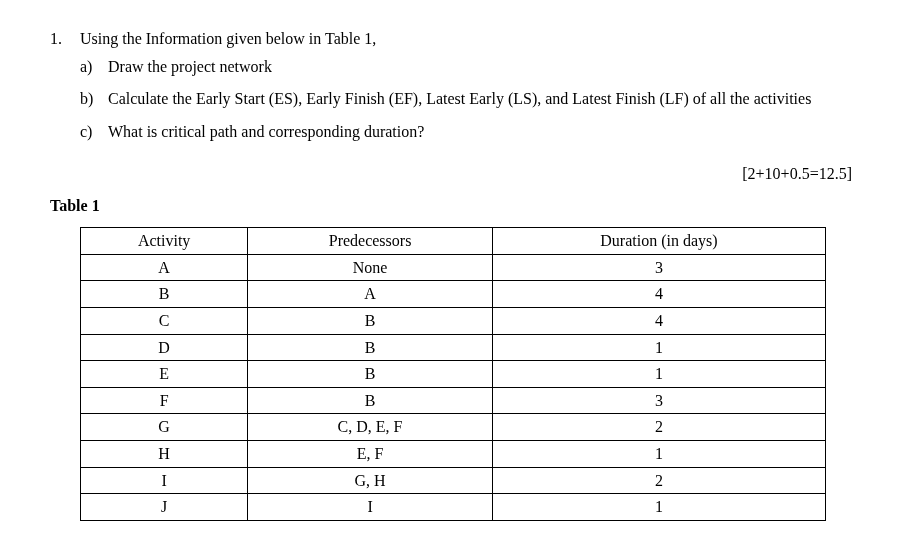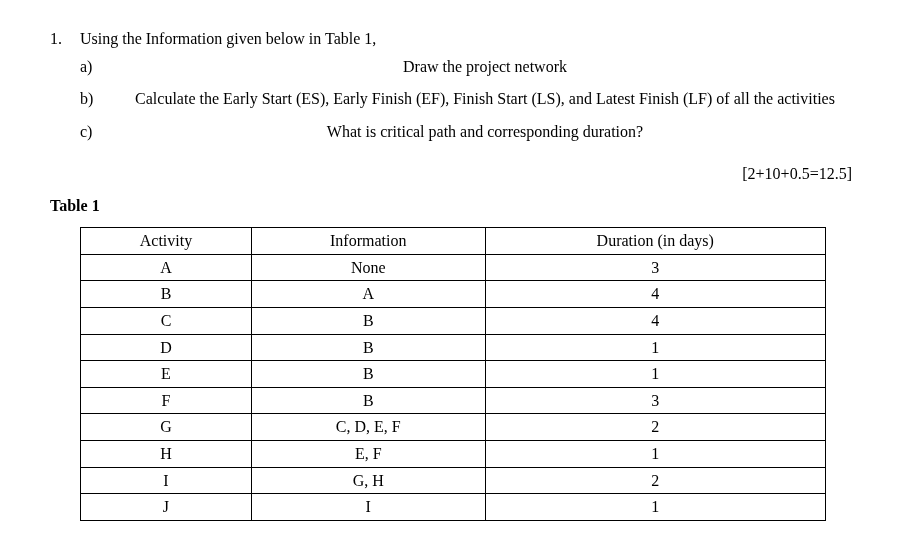--- a/index.html
+++ b/index.html
@@ -33,21 +33,20 @@
       display: flex;
       margin-bottom: 6px;
       line-height: 1.65;
     }
     .sub-marker {
       width: 28px;
       flex-shrink: 0;
     }
     .sub-text {
       flex: 1;
-      text-align: center;
     }
     .marks {
       text-align: right;
       margin-top: 20px;
       margin-bottom: 14px;
       padding-right: 10px;
     }
     .table-title {
       font-weight: bold;
       margin-bottom: 12px;
@@ -84,37 +83,37 @@
   </div>
 </div>
 
 <div class="sub-list">
   <div class="sub-item">
     <div class="sub-marker">a)</div>
     <div class="sub-text">Draw the project network</div>
   </div>
   <div class="sub-item">
     <div class="sub-marker">b)</div>
-    <div class="sub-text">Calculate the Early Start (ES), Early Finish (EF), Finish Start (LS), and Latest Finish (LF) of all the activities</div>
+    <div class="sub-text">Calculate the Early Start (ES), Early Finish (EF), Latest Early (LS), and Latest Finish (LF) of all the activities</div>
   </div>
   <div class="sub-item">
     <div class="sub-marker">c)</div>
     <div class="sub-text">What is critical path and corresponding duration?</div>
   </div>
 </div>
 
 <div class="marks">[2+10+0.5=12.5]</div>
 
 <div class="table-title">Table 1</div>
 
 <table class="data-table">
   <thead>
     <tr>
       <th>Activity</th>
-      <th>Information</th>
+      <th>Predecessors</th>
       <th>Duration (in days)</th>
     </tr>
   </thead>
   <tbody id="table-body">
   <tr>
         <td>A</td>
         <td>None</td>
         <td>3</td>
       </tr>
       <tr>

